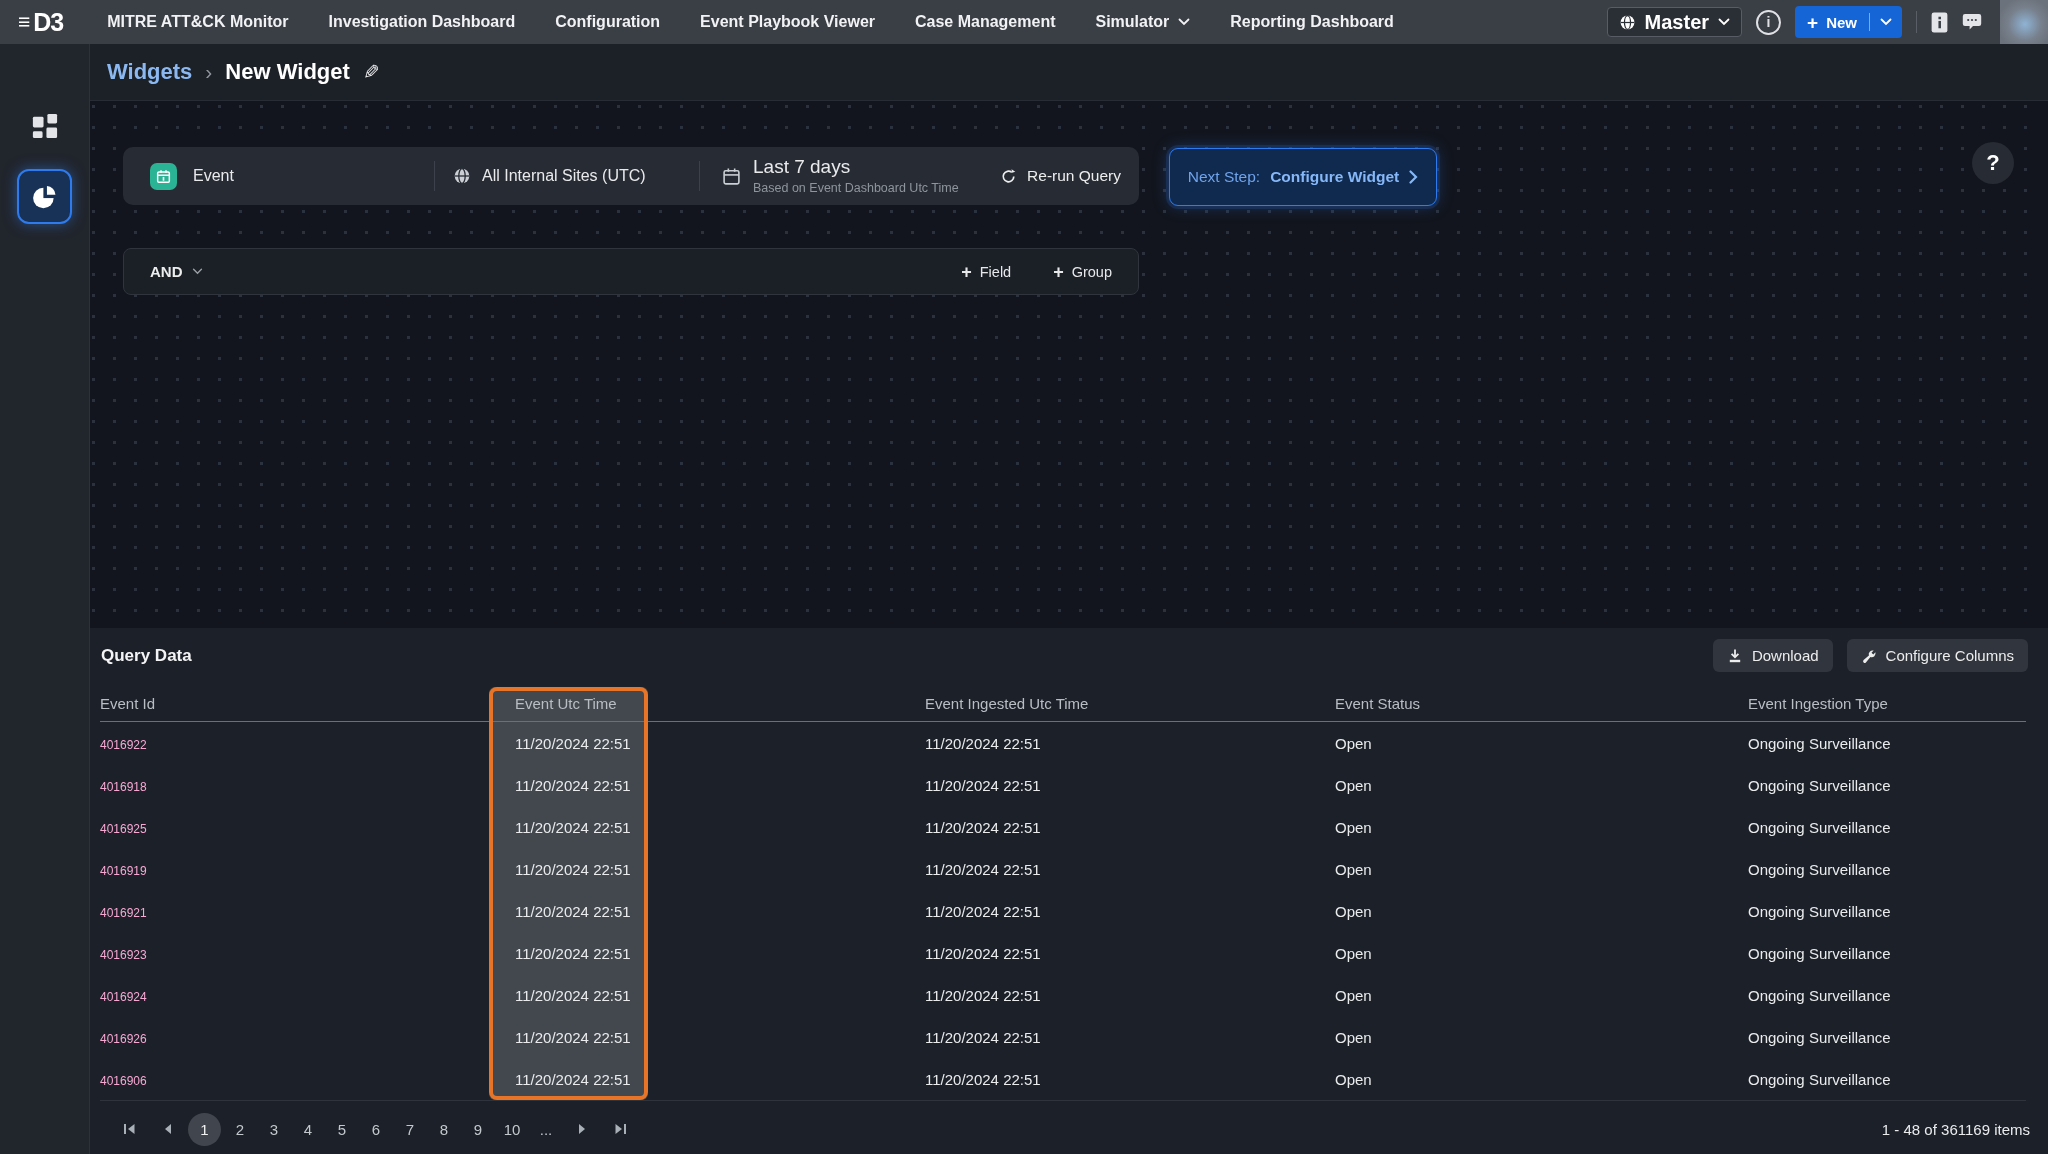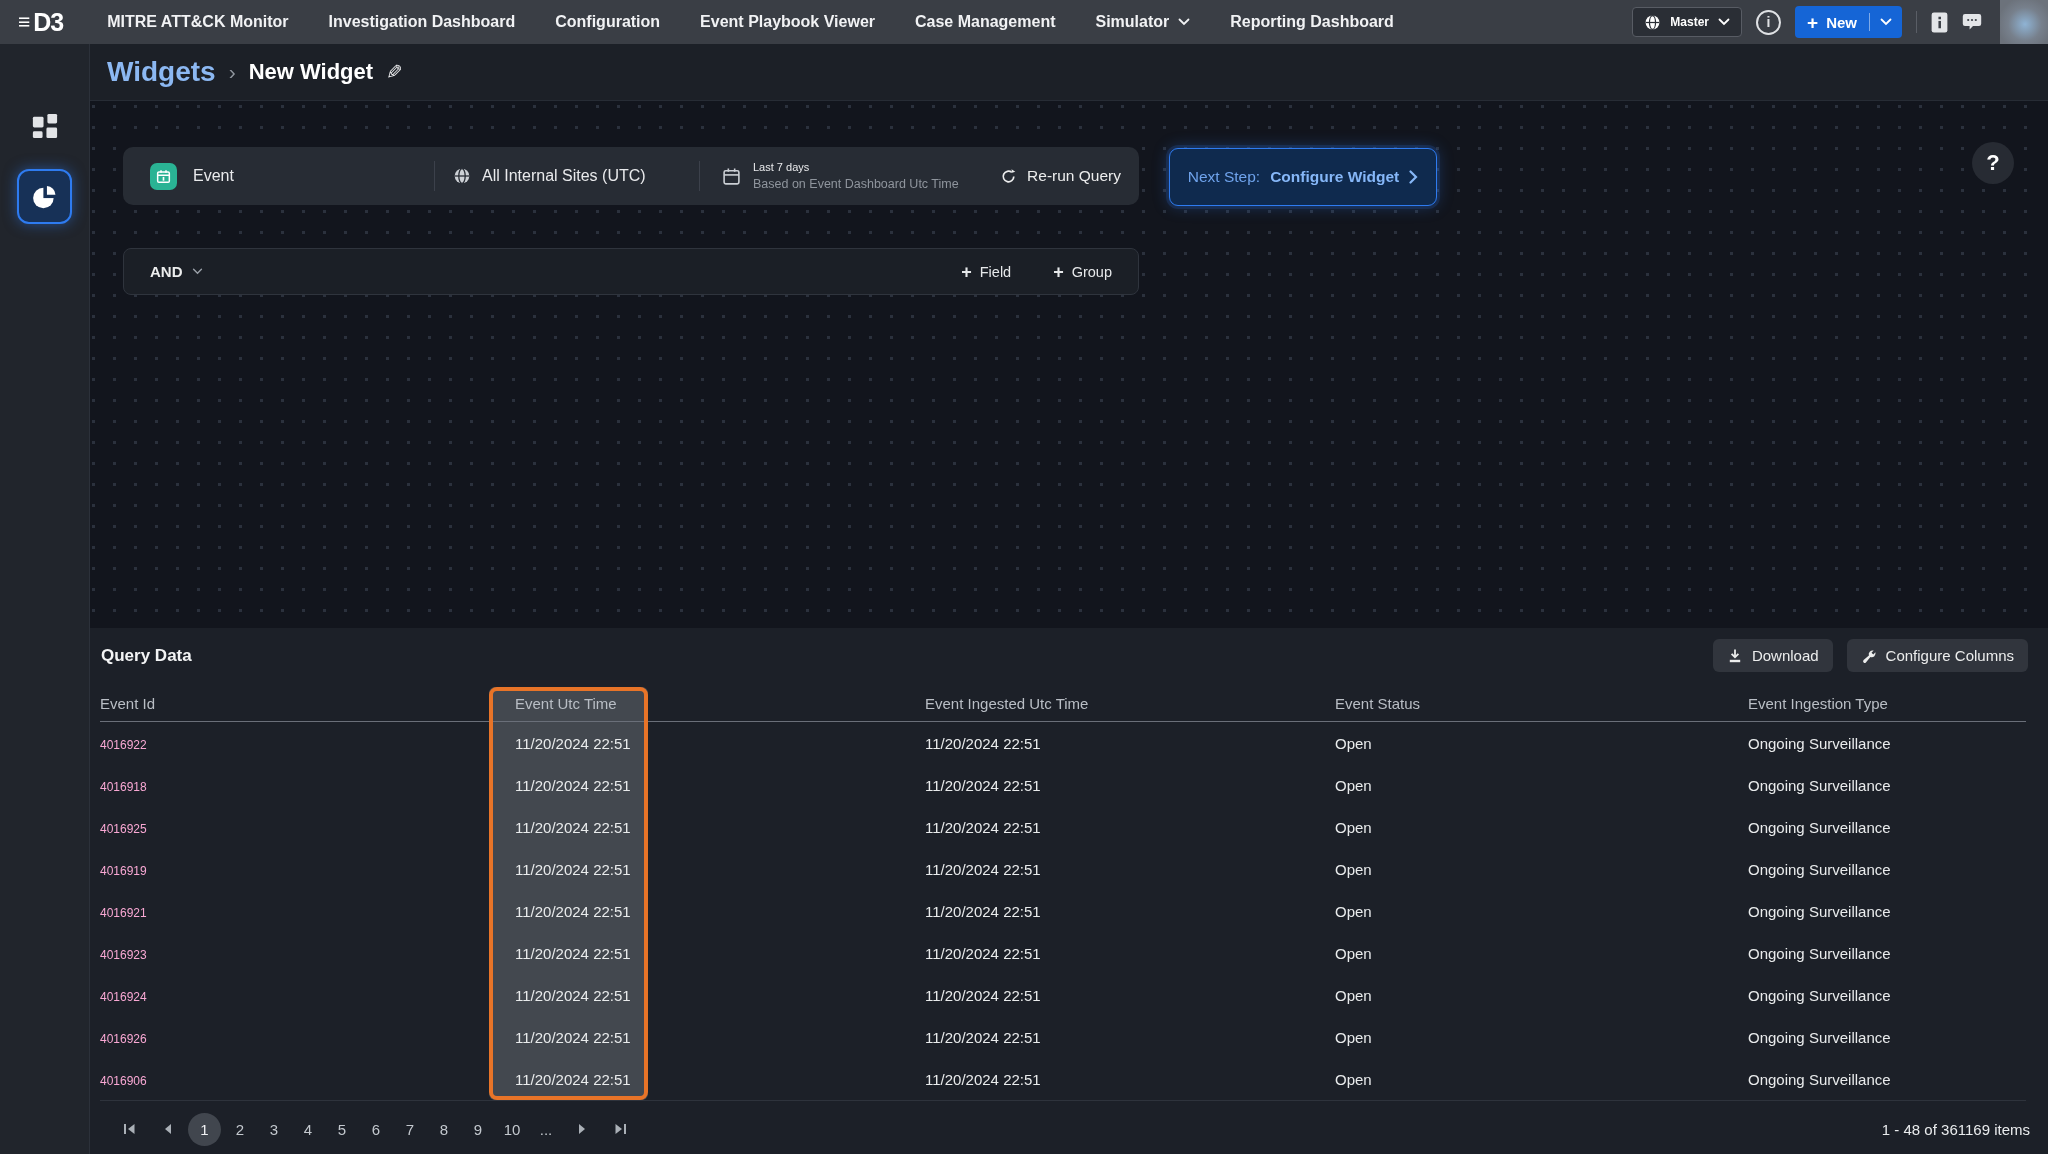--- a/index.html
+++ b/index.html
@@ -14,21 +14,21 @@
             display:flex; align-items:center; padding-left:18px; z-index:10; }
   .logo { display:flex; align-items:center; gap:3px; color:#ffffff; font-weight:bold;
           font-size:25px; margin-right:24px; letter-spacing:-1px; }
   .logo-bars { font-size:21px; letter-spacing:0; }
   .nav-items { display:flex; align-items:center; height:100%; }
   .nav-item { display:flex; align-items:center; gap:9px; padding:10px 20px; height:100%;
               color:#f1f2f4; font-weight:bold; font-size:16px; white-space:nowrap; }
   .nav-right { margin-left:auto; display:flex; align-items:center; gap:14px; height:100%; }
   .master-btn { display:flex; align-items:center; gap:9px; height:30px; padding:0 11px;
                 background:#2a2e35; border:1px solid #585c64; border-radius:4px;
-                color:#ffffff; font-weight:bold; font-size:12px; }
+                color:#ffffff; font-weight:bold; font-size:20px; }
   .info-circle { width:25px; height:25px; border-radius:50%; border:2px solid #dfe1e4;
                  color:#dfe1e4; display:flex; align-items:center; justify-content:center;
                  font-size:14px; font-weight:bold; }
   .new-btn { display:flex; align-items:center; height:32px; background:#1565d6;
              border-radius:4px; color:#fff; font-weight:bold; font-size:15px; }
   .new-main { display:flex; align-items:center; gap:8px; padding:0 12px; }
   .new-plus { font-size:19px; font-weight:bold; line-height:1; }
   .new-sep { width:1px; height:18px; background:rgba(255,255,255,.45); }
   .new-chev { display:flex; align-items:center; padding:0 10px; }
   .vdiv { width:1px; height:22px; background:#5a5e66; }
@@ -42,39 +42,39 @@
   .side-grid { position:absolute; left:29px; top:66px; }
   .side-active { position:absolute; left:17px; top:125px; width:55px; height:55px;
                  background:#173157; border:2px solid #2e7bf0; border-radius:12px;
                  display:flex; align-items:center; justify-content:center;
                  box-shadow:0 0 14px rgba(46,123,240,.5); }
 
   
   .bc-bar { position:absolute; left:90px; top:44px; right:0; height:57px; background:#1c2027;
             border-bottom:1px solid #272c35; display:flex; align-items:center;
             padding-left:17px; gap:13px; }
-  .bc-parent { color:#8cb8f2; font-weight:bold; font-size:28px; }
+  .bc-parent { color:#8cb8f2; font-weight:bold; font-size:22px; }
   .bc-sep { color:#90969e; font-size:21px; }
   .bc-current { color:#ffffff; font-weight:bold; font-size:22px; }
   .pencil { color:#e8e9eb; font-size:20px; transform:scaleX(-1); display:inline-block; }
 
   
   .canvas { position:absolute; left:90px; top:101px; right:8px; height:527px; background:#12151d;
             background-image:radial-gradient(circle, #2b313d 1.6px, transparent 1.8px);
             background-size:21px 21px; background-position:14px 16px; }
   .query-bar { position:absolute; left:33px; top:46px; width:1016px; height:58px;
                background:#272c34; border-radius:10px; display:flex; align-items:center; }
   .qsec1 { display:flex; align-items:center; gap:16px; padding-left:27px; width:311px; height:100%; }
   .event-tile { width:27px; height:27px; border-radius:7px; background:#2ab394;
                 display:flex; align-items:center; justify-content:center; }
   .qtext { color:#e9eaec; font-size:16px; white-space:nowrap; }
   .qdiv { width:1px; height:30px; background:#3c414b; }
   .qsec2 { display:flex; align-items:center; gap:11px; padding-left:18px; width:264px; height:100%; }
   .qsec3 { display:flex; align-items:center; gap:12px; padding-left:22px; flex:1; height:100%; }
-  .range-title { color:#e9eaec; font-size:11px; line-height:1.1; }
+  .range-title { color:#e9eaec; font-size:19px; line-height:1.1; }
   .range-sub { color:#8f959d; font-size:12.5px; margin-top:4px; }
   .rerun { margin-left:auto; margin-right:18px; display:flex; align-items:center; gap:10px;
            color:#eceded; font-size:15.5px; }
   .next-step { position:absolute; left:1079px; top:47px; width:268px; height:58px;
                background:#0f2a4e; border:1.5px solid #2e7bf0; border-radius:9px;
                display:flex; align-items:center; justify-content:center; gap:10px;
                color:#6fa3ec; font-size:15.5px; white-space:nowrap;
                box-shadow:0 0 0 3px rgba(46,123,240,.15), 0 0 16px rgba(46,123,240,.35); }
   .ns-bold { font-weight:bold; color:#86b7f8; }
   .help-circle { position:absolute; left:1882px; top:41px; width:42px; height:42px;

